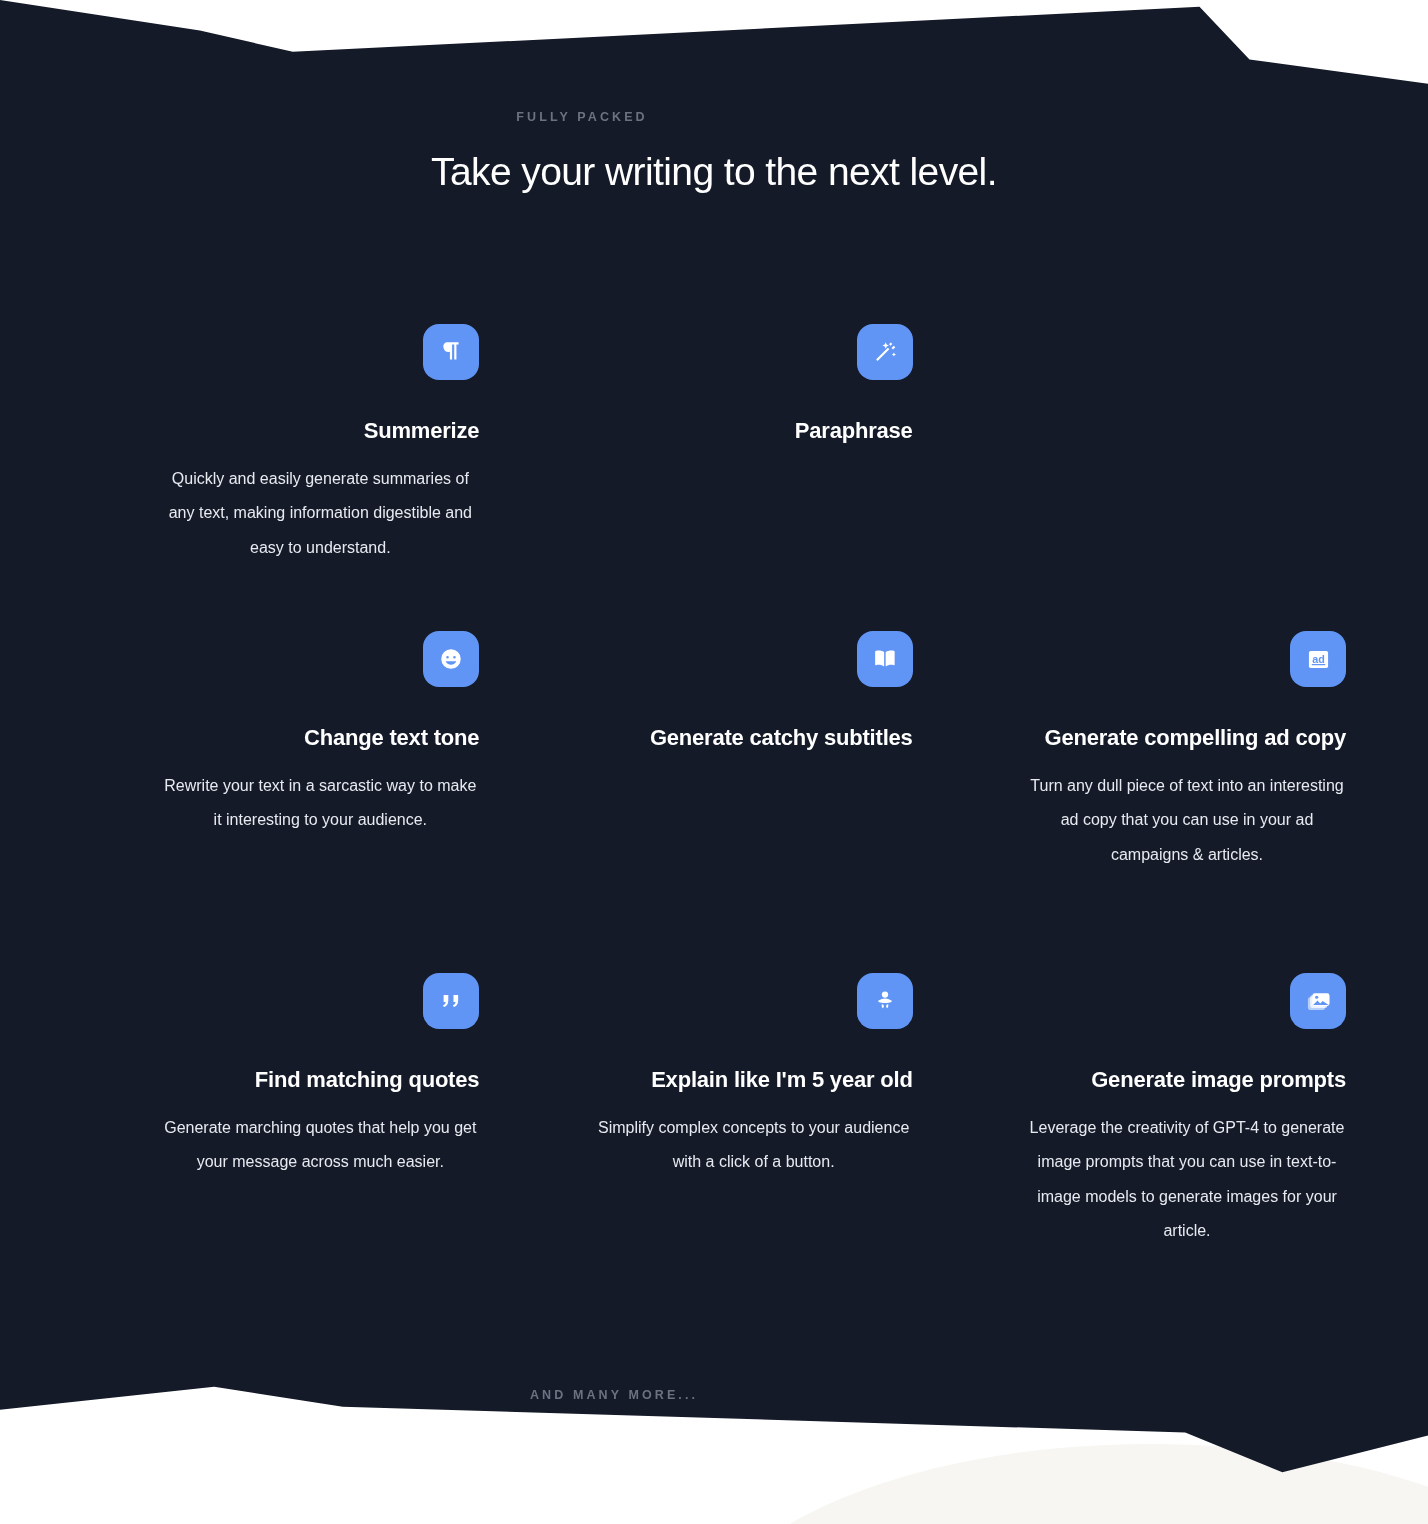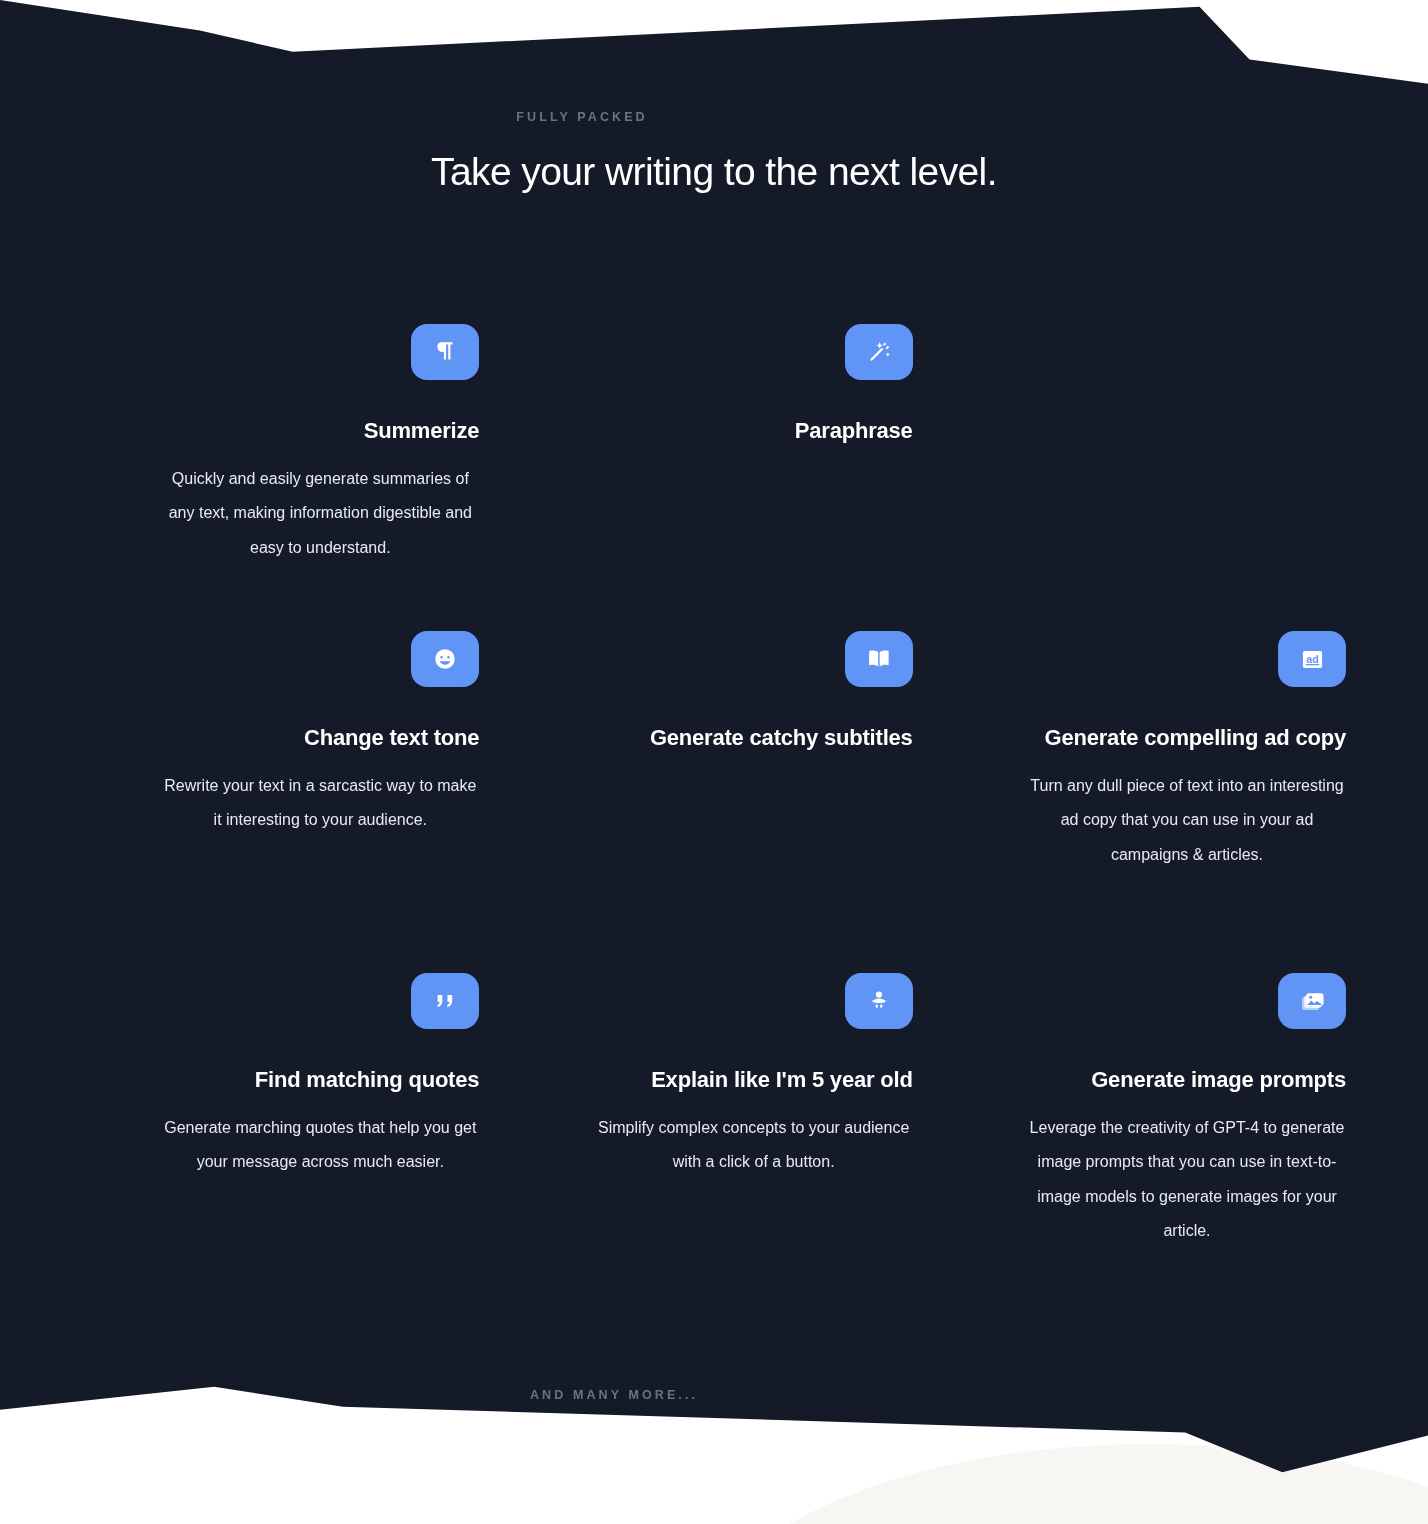--- a/index.html
+++ b/index.html
@@ -106,21 +106,21 @@
     padding:0 18px;
     text-align:center;
     display:flex;
     flex-direction:column;
     align-items:flex-end;
   }
   .row-1 .card { min-height:307px; }
   .row-2 .card { min-height:343px; }
 
   .icon-tile {
-    width:68px; height:56px;
+    width:56px; height:56px;
     border-radius:16px;
     background:#6195f5;
     display:flex;
     align-items:center;
     justify-content:center;
     flex:0 0 auto;
   }
   .icon-tile svg { display:block; }
 
   .card-title {

